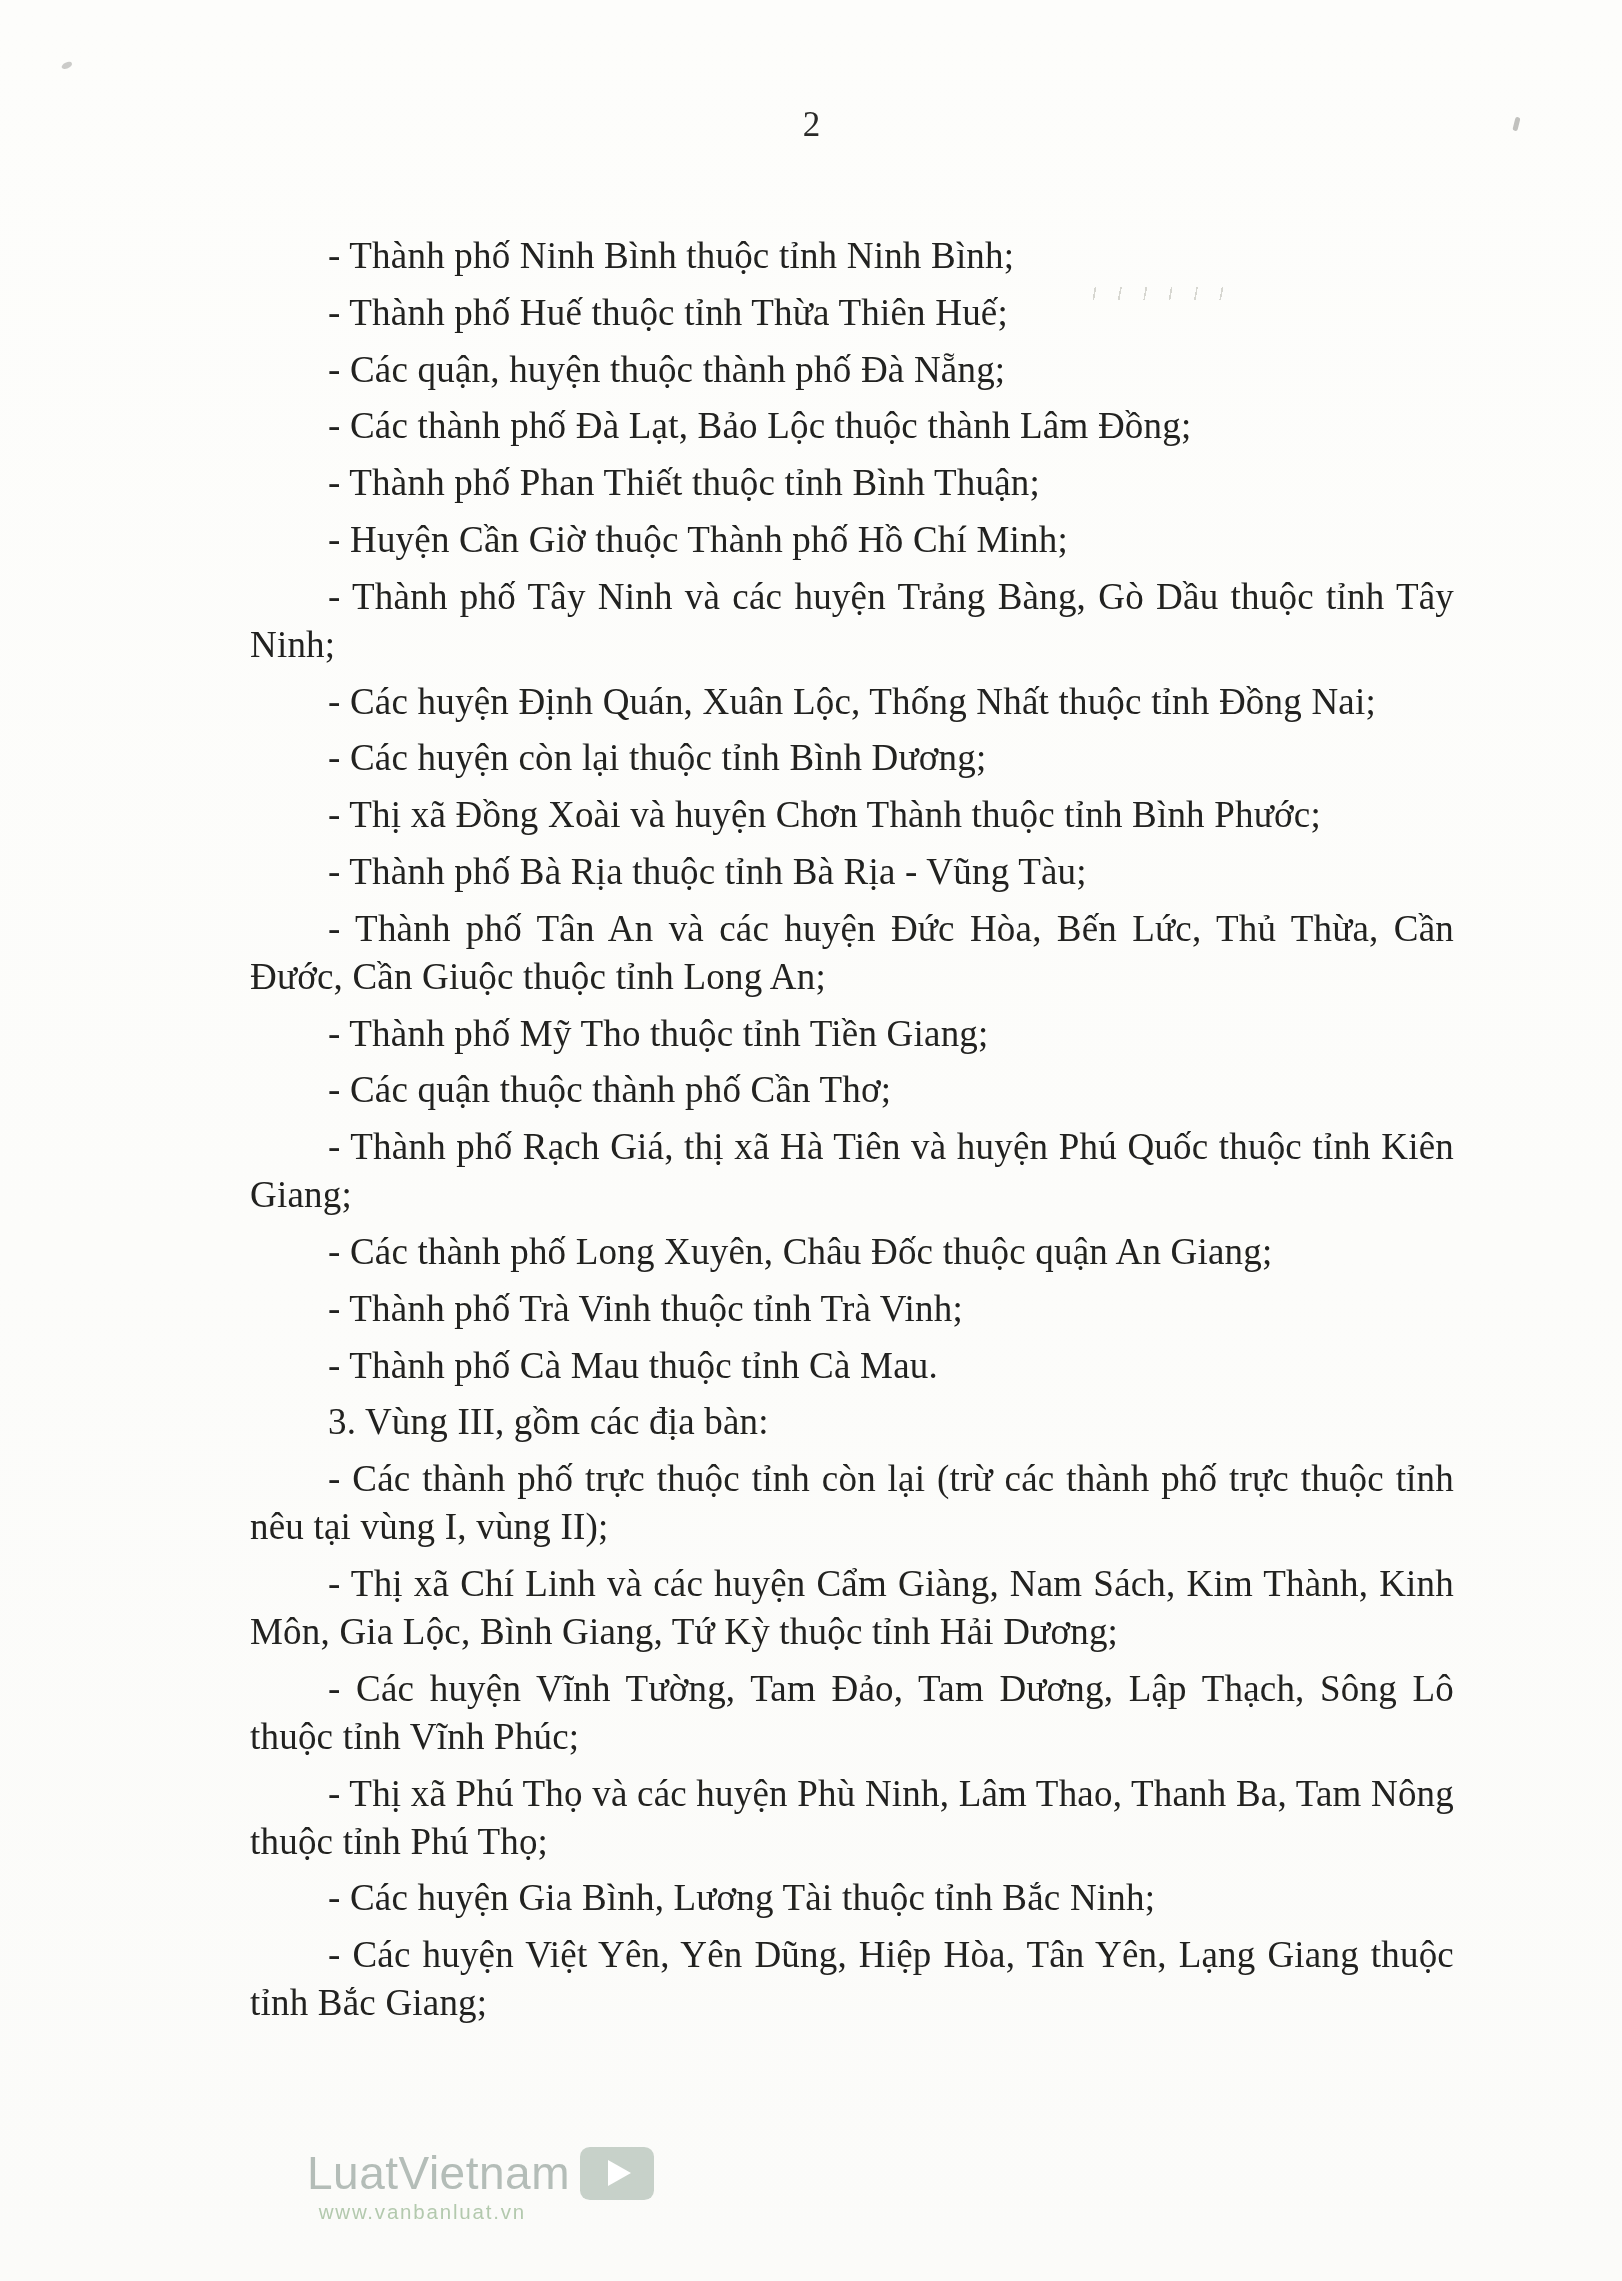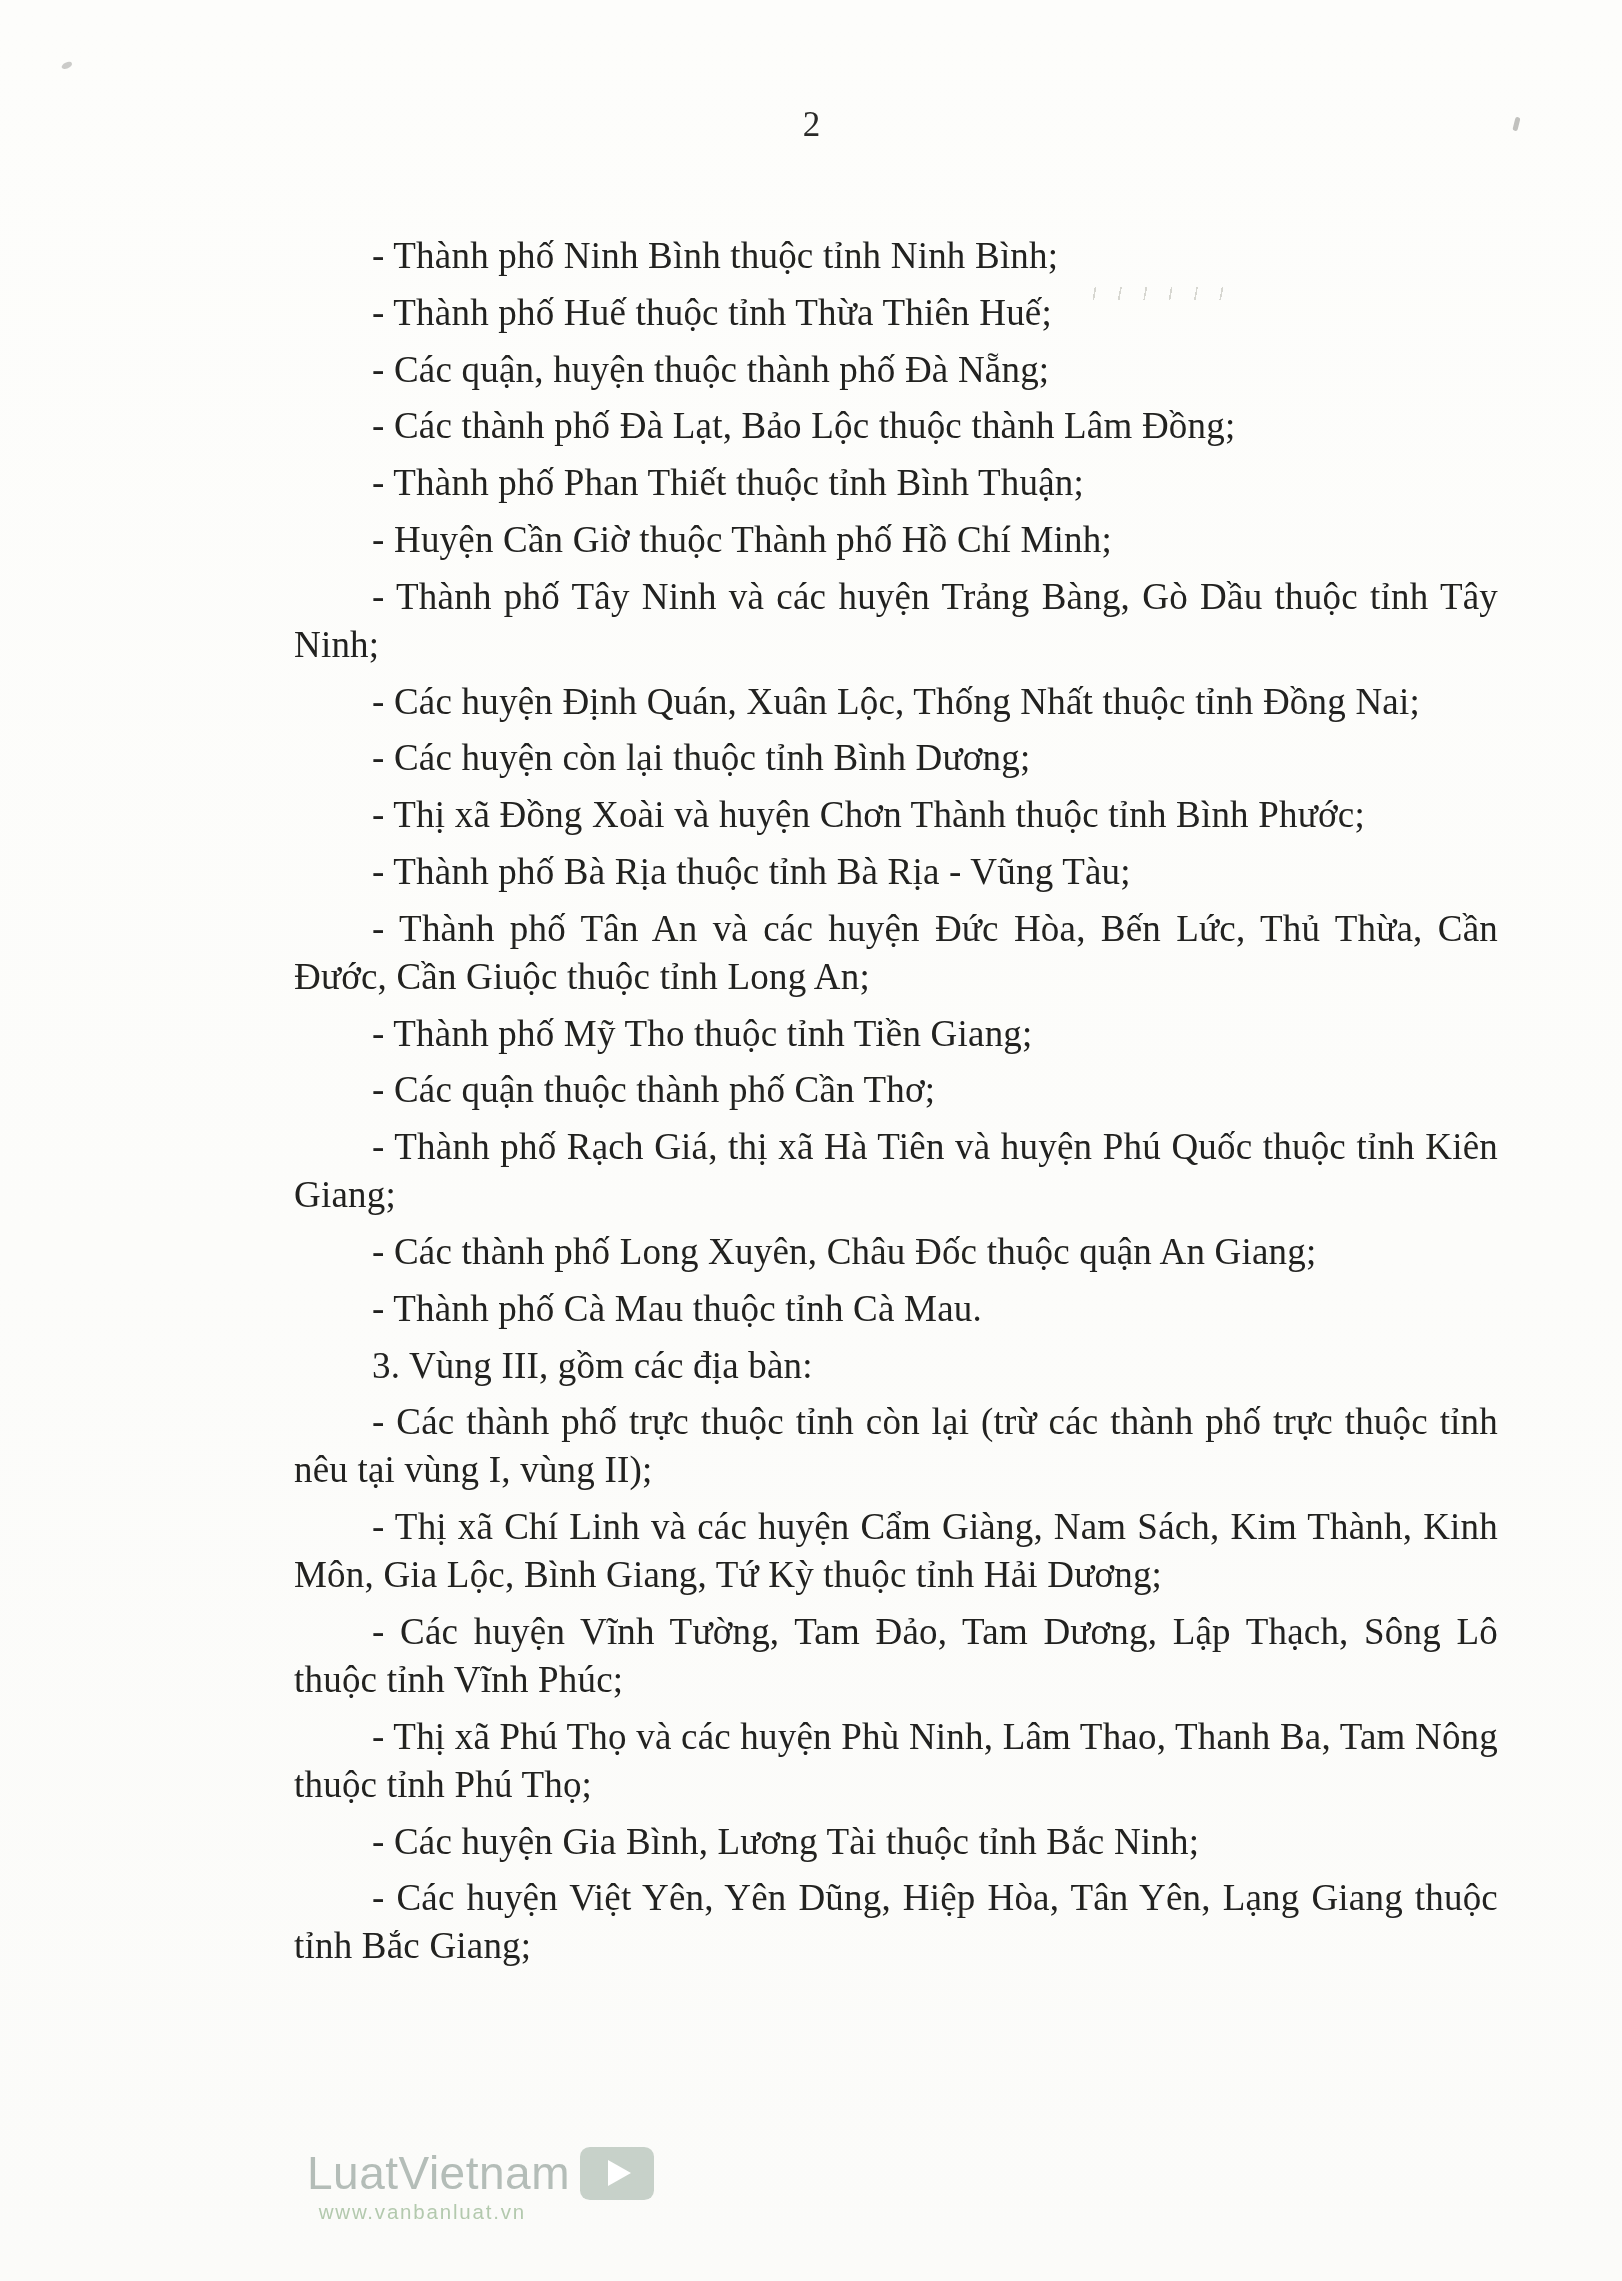--- a/index.html
+++ b/index.html
@@ -26,21 +26,20 @@
   }
   .content {
     position: absolute;
     top: 232px;
     left: 250px;
     width: 1204px;
     font-size: 37px;
     line-height: 48px;
     text-align: justify;
     letter-spacing: 0.2px;
-    margin-left: 44px;
   }
   .para {
     margin: 0 0 8.8px 0;
     text-indent: 78px;
   }
   
   .artifact {
     position: absolute;
     background: #8f8f8c;
     border-radius: 50%;
@@ -132,20 +131,21 @@
       <p class="para">- Thành phố Tây Ninh và các huyện Trảng Bàng, Gò Dầu thuộc tỉnh Tây Ninh;</p>
       <p class="para">- Các huyện Định Quán, Xuân Lộc, Thống Nhất thuộc tỉnh Đồng Nai;</p>
       <p class="para">- Các huyện còn lại thuộc tỉnh Bình Dương;</p>
       <p class="para">- Thị xã Đồng Xoài và huyện Chơn Thành thuộc tỉnh Bình Phước;</p>
       <p class="para">- Thành phố Bà Rịa thuộc tỉnh Bà Rịa - Vũng Tàu;</p>
       <p class="para">- Thành phố Tân An và các huyện Đức Hòa, Bến Lức, Thủ Thừa, Cần Đước, Cần Giuộc thuộc tỉnh Long An;</p>
       <p class="para">- Thành phố Mỹ Tho thuộc tỉnh Tiền Giang;</p>
       <p class="para">- Các quận thuộc thành phố Cần Thơ;</p>
       <p class="para">- Thành phố Rạch Giá, thị xã Hà Tiên và huyện Phú Quốc thuộc tỉnh Kiên Giang;</p>
       <p class="para">- Các thành phố Long Xuyên, Châu Đốc thuộc quận An Giang;</p>
+      <p class="para">- Thành phố Trà Vinh thuộc tỉnh Trà Vinh;</p>
       <p class="para">- Thành phố Cà Mau thuộc tỉnh Cà Mau.</p>
       <p class="para">3. Vùng III, gồm các địa bàn:</p>
       <p class="para">- Các thành phố trực thuộc tỉnh còn lại (trừ các thành phố trực thuộc tỉnh nêu tại vùng I, vùng II);</p>
       <p class="para">- Thị xã Chí Linh và các huyện Cẩm Giàng, Nam Sách, Kim Thành, Kinh Môn, Gia Lộc, Bình Giang, Tứ Kỳ thuộc tỉnh Hải Dương;</p>
       <p class="para">- Các huyện Vĩnh Tường, Tam Đảo, Tam Dương, Lập Thạch, Sông Lô thuộc tỉnh Vĩnh Phúc;</p>
       <p class="para">- Thị xã Phú Thọ và các huyện Phù Ninh, Lâm Thao, Thanh Ba, Tam Nông thuộc tỉnh Phú Thọ;</p>
       <p class="para">- Các huyện Gia Bình, Lương Tài thuộc tỉnh Bắc Ninh;</p>
       <p class="para">- Các huyện Việt Yên, Yên Dũng, Hiệp Hòa, Tân Yên, Lạng Giang thuộc tỉnh Bắc Giang;</p>
     </div>
 

